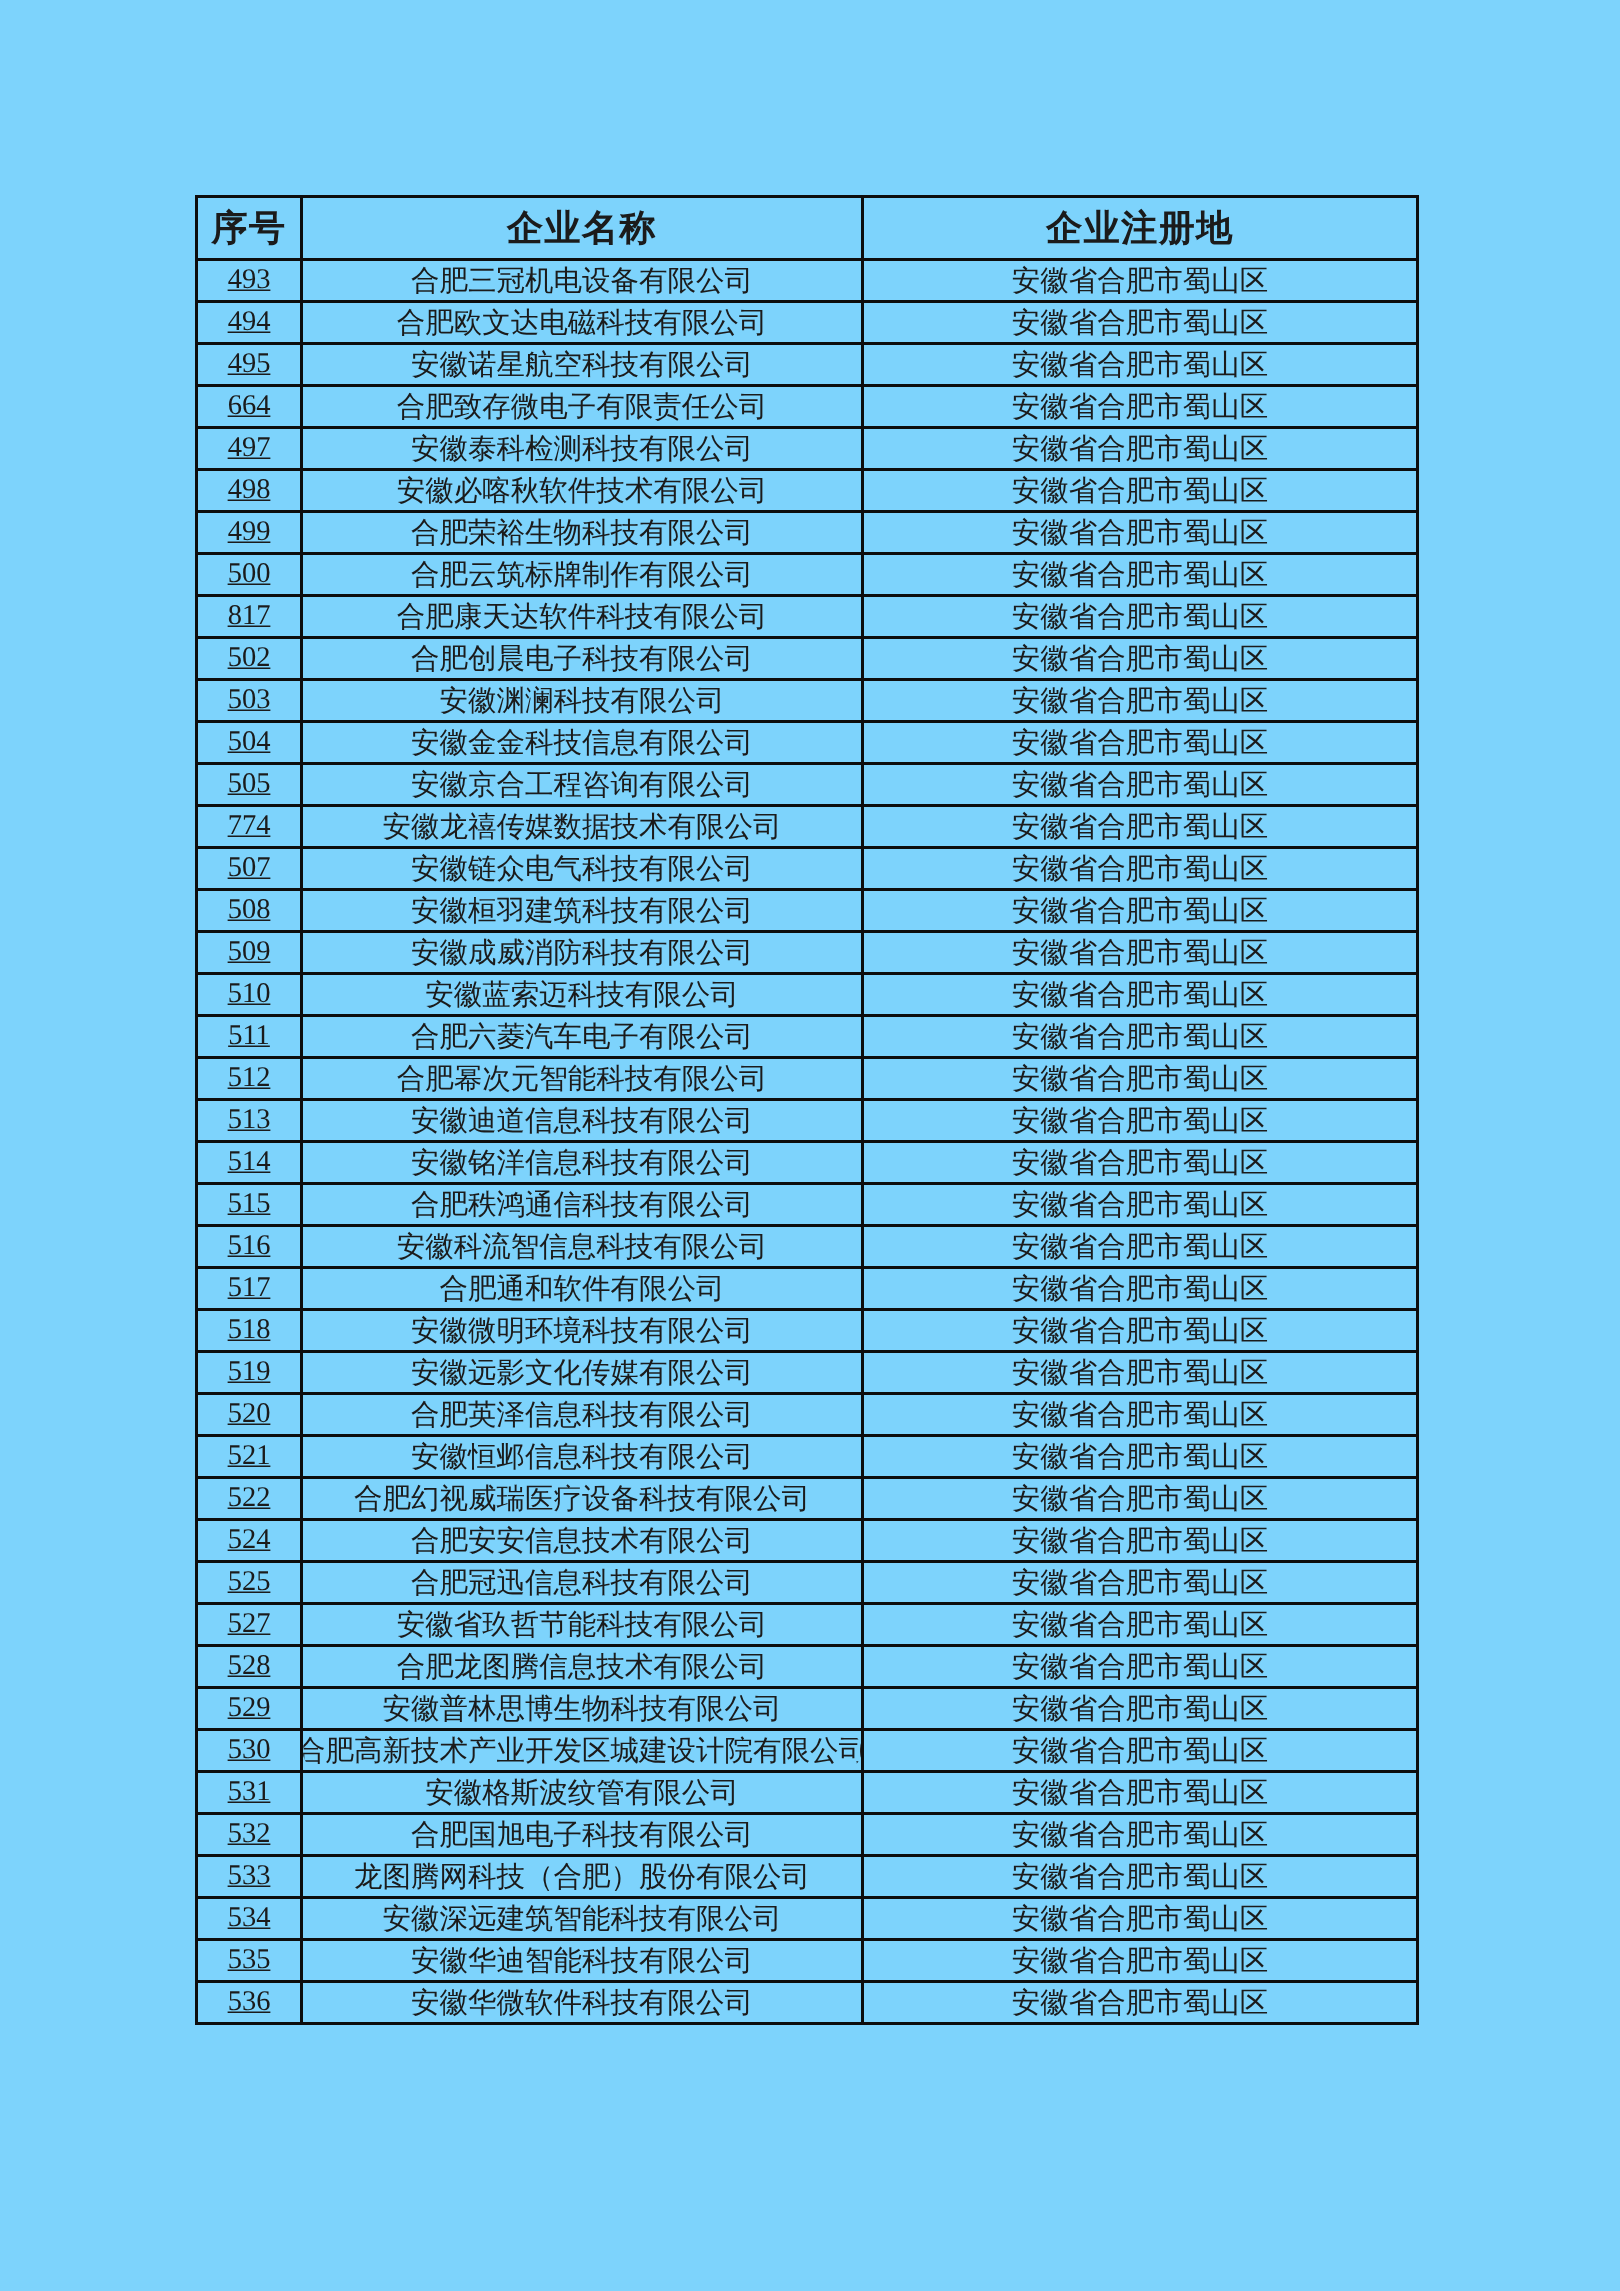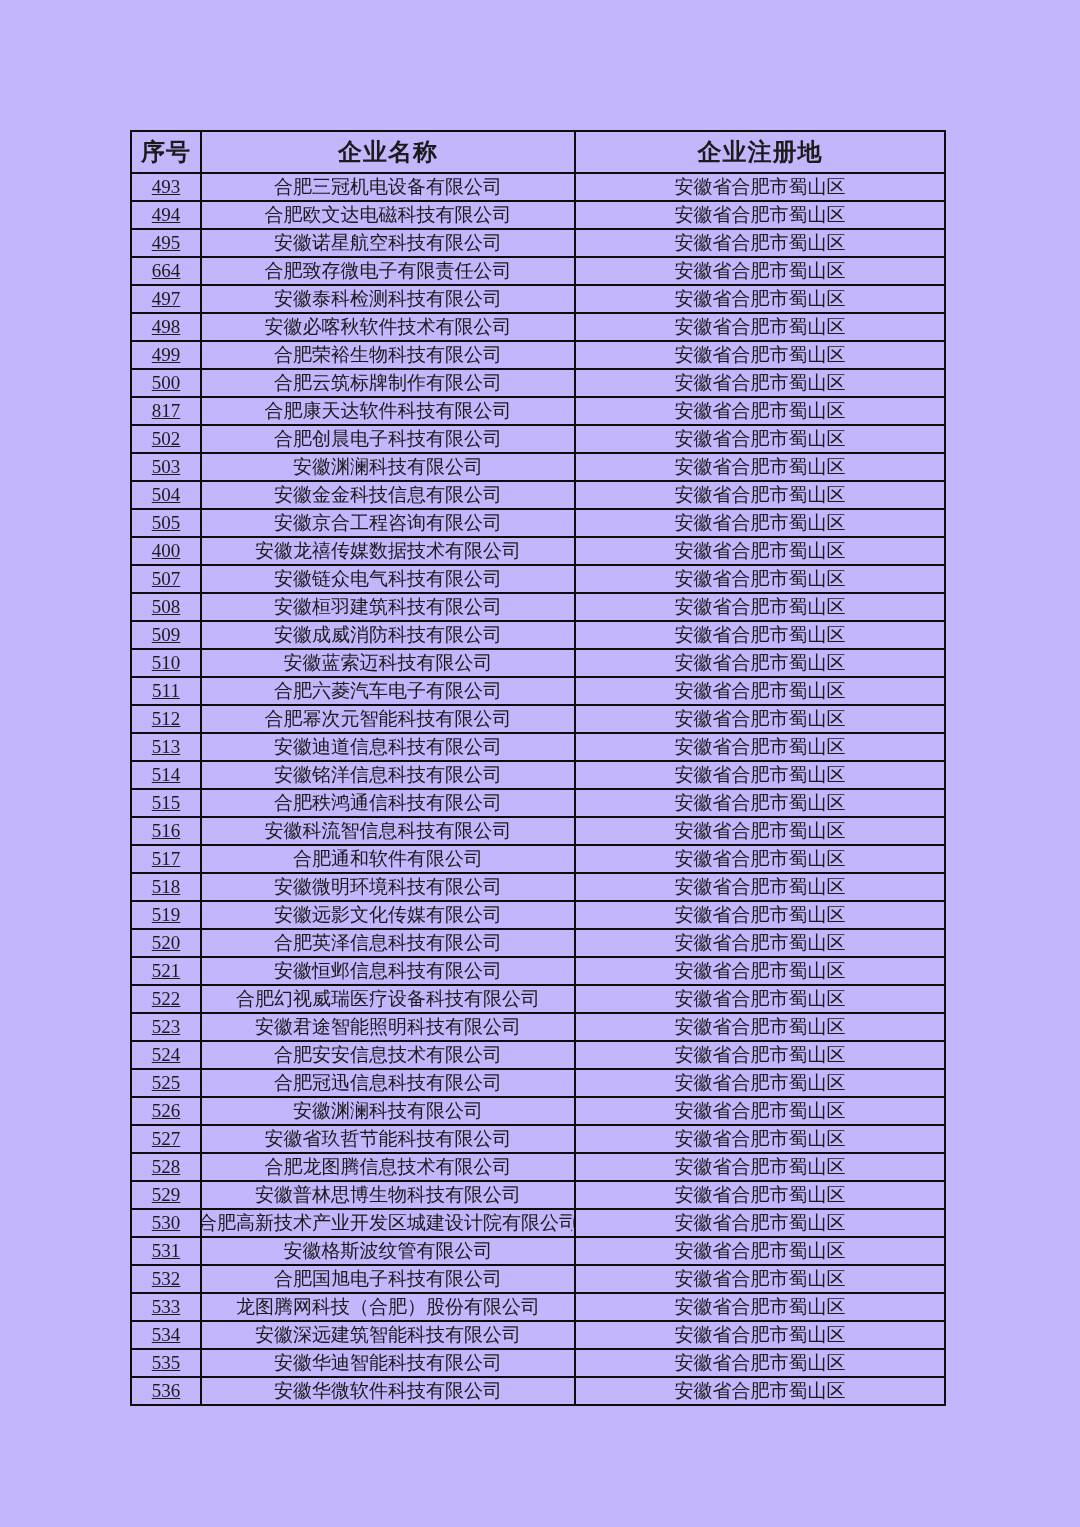--- a/index.html
+++ b/index.html
@@ -12,21 +12,21 @@
     height: 1527px;
     position: relative;
     font-family: "Liberation Serif", "DejaVu Serif", serif;
     color: #1b1b1b;
   }
   .page {
     position: absolute;
     left: 0; top: 0;
     width: 1080px;
     height: 1527px;
-    background: #c4b5fd;
+    background: #7dd3fc;
   }
   table.company-table {
     position: absolute;
     left: 130px;
     top: 130px;
     width: 814px;
     border-collapse: collapse;
     table-layout: fixed;
   }
   table.company-table col.c-no   { width: 70px; }
@@ -168,21 +168,21 @@
           <td>安徽省合肥市蜀山区</td>
         </tr>
         <tr>
           <td class="no-cell">505</td>
           <td>
             <div class="cell-inner">安徽京合工程咨询有限公司</div>
           </td>
           <td>安徽省合肥市蜀山区</td>
         </tr>
         <tr>
-          <td class="no-cell">400</td>
+          <td class="no-cell">774</td>
           <td>
             <div class="cell-inner">安徽龙禧传媒数据技术有限公司</div>
           </td>
           <td>安徽省合肥市蜀山区</td>
         </tr>
         <tr>
           <td class="no-cell">507</td>
           <td>
             <div class="cell-inner">安徽链众电气科技有限公司</div>
           </td>
@@ -287,44 +287,30 @@
           <td>安徽省合肥市蜀山区</td>
         </tr>
         <tr>
           <td class="no-cell">522</td>
           <td>
             <div class="cell-inner">合肥幻视威瑞医疗设备科技有限公司</div>
           </td>
           <td>安徽省合肥市蜀山区</td>
         </tr>
         <tr>
-          <td class="no-cell">523</td>
-          <td>
-            <div class="cell-inner">安徽君途智能照明科技有限公司</div>
-          </td>
-          <td>安徽省合肥市蜀山区</td>
-        </tr>
-        <tr>
           <td class="no-cell">524</td>
           <td>
             <div class="cell-inner">合肥安安信息技术有限公司</div>
           </td>
           <td>安徽省合肥市蜀山区</td>
         </tr>
         <tr>
           <td class="no-cell">525</td>
           <td>
             <div class="cell-inner">合肥冠迅信息科技有限公司</div>
-          </td>
-          <td>安徽省合肥市蜀山区</td>
-        </tr>
-        <tr>
-          <td class="no-cell">526</td>
-          <td>
-            <div class="cell-inner">安徽渊澜科技有限公司</div>
           </td>
           <td>安徽省合肥市蜀山区</td>
         </tr>
         <tr>
           <td class="no-cell">527</td>
           <td>
             <div class="cell-inner">安徽省玖哲节能科技有限公司</div>
           </td>
           <td>安徽省合肥市蜀山区</td>
         </tr>

